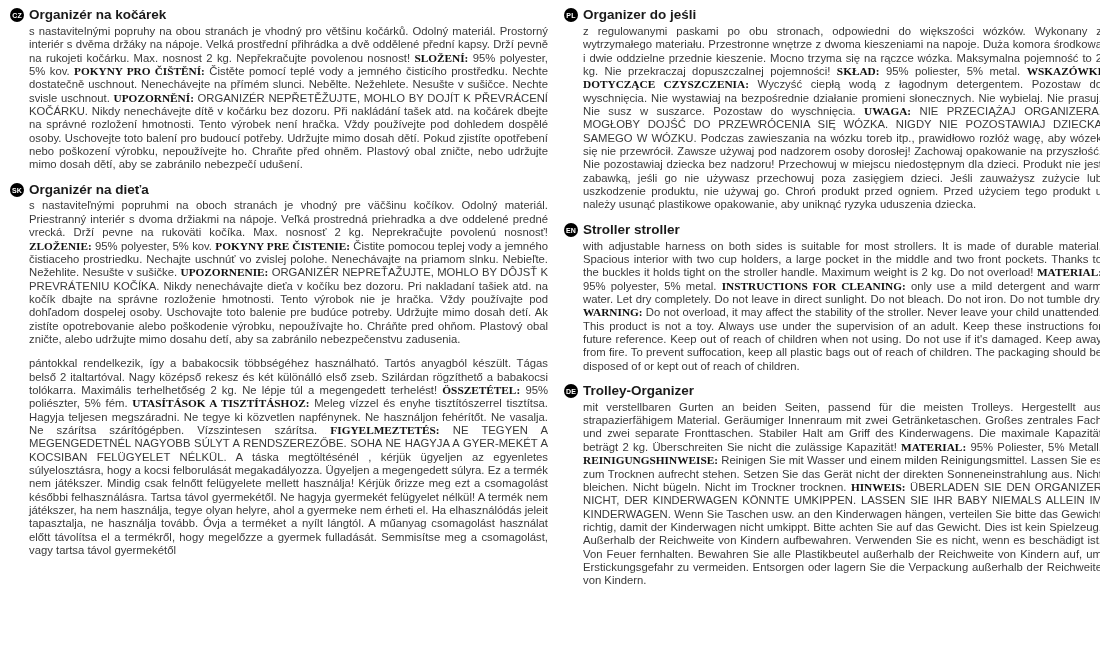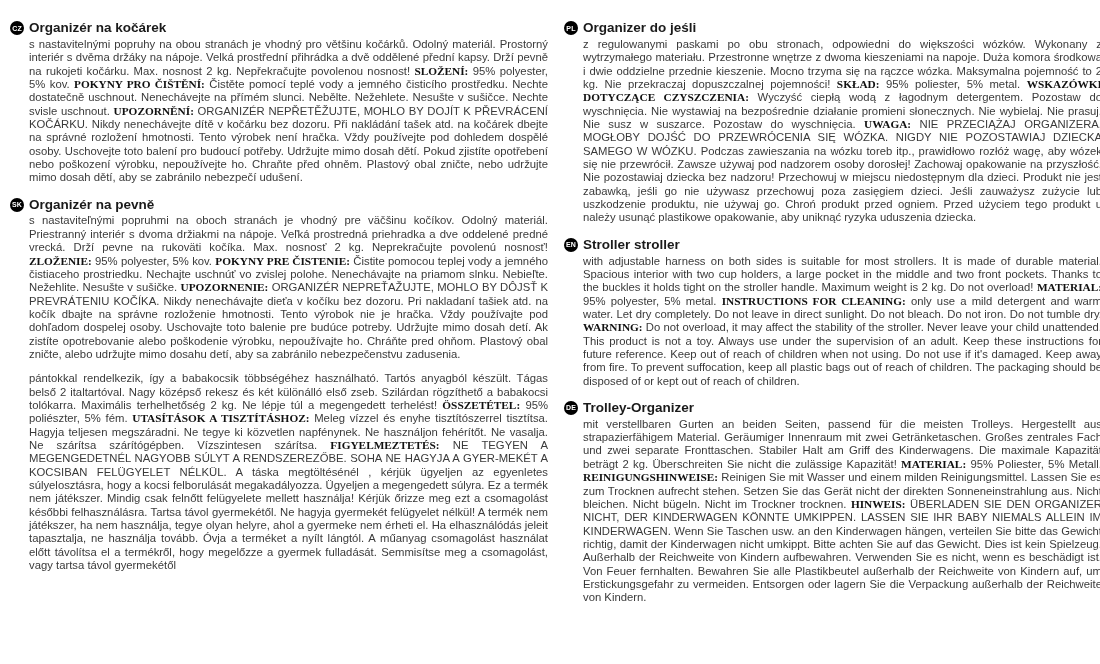--- a/index.html
+++ b/index.html
@@ -22,23 +22,23 @@
   }
   .col {
     width: 538px;
     flex: 0 0 538px;
   }
   .sec {
     margin-bottom: 11px;
   }
   .hdr {
     display: flex;
+    align-items: center;
     gap: 5px;
     margin-bottom: 2px;
-    margin-top: 13px;
   }
   .badge {
     width: 14px;
     height: 14px;
     flex: 0 0 14px;
     background: #000000;
     color: #ffffff;
     border-radius: 50%;
     font-size: 7px;
     font-weight: bold;
@@ -78,21 +78,21 @@
       <div class="hdr">
         <span class="badge">CZ</span>
         <h2 class="title">Organizér na kočárek</h2>
       </div>
       <p class="body"><span>s nastavitelnými popruhy na obou stranách je vhodný pro většinu kočárků. Odolný materiál. Prostorný interiér s dvěma držáky na nápoje. Velká prostřední přihrádka a dvě oddělené přední kapsy. Drží pevně na rukojeti kočárku. Max. nosnost 2 kg. Nepřekračujte povolenou nosnost! </span><b>SLOŽENÍ:</b><span> 95% polyester, 5% kov. </span><b>POKYNY PRO ČIŠTĚNÍ:</b><span> Čistěte pomocí teplé vody a jemného čisticího prostředku. Nechte dostatečně uschnout. Nenechávejte na přímém slunci. Nebělte. Nežehlete. Nesušte v sušičce. Nechte svisle uschnout. </span><b>UPOZORNĚNÍ:</b><span> ORGANIZÉR NEPŘETĚŽUJTE, MOHLO BY DOJÍT K PŘEVRÁCENÍ KOČÁRKU. Nikdy nenechávejte dítě v kočárku bez dozoru. Při nakládání tašek atd. na kočárek dbejte na správné rozložení hmotnosti. Tento výrobek není hračka. Vždy používejte pod dohledem dospělé osoby. Uschovejte toto balení pro budoucí potřeby. Udržujte mimo dosah dětí. Pokud zjistíte opotřebení nebo poškození výrobku, nepoužívejte ho. Chraňte před ohněm. Plastový obal zničte, nebo udržujte mimo dosah dětí, aby se zabránilo nebezpečí udušení.</span></p>
     </div>
 
     <div class="sec">
       <div class="hdr">
         <span class="badge">SK</span>
-        <h2 class="title">Organizér na pevně</h2>
+        <h2 class="title">Organizér na dieťa</h2>
       </div>
       <p class="body"><span>s nastaviteľnými popruhmi na oboch stranách je vhodný pre väčšinu kočíkov. Odolný materiál. Priestranný interiér s dvoma držiakmi na nápoje. Veľká prostredná priehradka a dve oddelené predné vrecká. Drží pevne na rukoväti kočíka. Max. nosnosť 2 kg. Neprekračujte povolenú nosnosť! </span><b>ZLOŽENIE:</b><span> 95% polyester, 5% kov. </span><b>POKYNY PRE ČISTENIE:</b><span> Čistite pomocou teplej vody a jemného čistiaceho prostriedku. Nechajte uschnúť vo zvislej polohe. Nenechávajte na priamom slnku. Nebieľte. Nežehlite. Nesušte v sušičke. </span><b>UPOZORNENIE:</b><span> ORGANIZÉR NEPREŤAŽUJTE, MOHLO BY DÔJSŤ K PREVRÁTENIU KOČÍKA. Nikdy nenechávajte dieťa v kočíku bez dozoru. Pri nakladaní tašiek atd. na kočík dbajte na správne rozloženie hmotnosti. Tento výrobok nie je hračka. Vždy používajte pod dohľadom dospelej osoby. Uschovajte toto balenie pre budúce potreby. Udržujte mimo dosah detí. Ak zistíte opotrebovanie alebo poškodenie výrobku, nepoužívajte ho. Chráňte pred ohňom. Plastový obal zničte, alebo udržujte mimo dosahu detí, aby sa zabránilo nebezpečenstvu zadusenia.</span></p>
     </div>
 
     <div class="sec">
       <p class="body"><span>pántokkal rendelkezik, így a babakocsik többségéhez használható. Tartós anyagból készült. Tágas belső 2 italtartóval. Nagy középső rekesz és két különálló első zseb. Szilárdan rögzíthető a babakocsi tolókarra. Maximális terhelhetőség 2 kg. Ne lépje túl a megengedett terhelést! </span><b>ÖSSZETÉTEL:</b><span> 95% poliészter, 5% fém. </span><b>UTASÍTÁSOK A TISZTÍTÁSHOZ:</b><span> Meleg vízzel és enyhe tisztítószerrel tisztítsa. Hagyja teljesen megszáradni. Ne tegye ki közvetlen napfénynek. Ne használjon fehérítőt. Ne vasalja. Ne szárítsa szárítógépben. Vízszintesen szárítsa. </span><b>FIGYELMEZTETÉS:</b><span> NE TEGYEN A MEGENGEDETNÉL NAGYOBB SÚLYT A RENDSZEREZŐBE. SOHA NE HAGYJA A GYER-MEKÉT A KOCSIBAN FELÜGYELET NÉLKÜL. A táska megtöltésénél , kérjük ügyeljen az egyenletes súlyelosztásra, hogy a kocsi felborulását megakadályozza. Ügyeljen a megengedett súlyra. Ez a termék nem játékszer. Mindig csak felnőtt felügyelete mellett használja! Kérjük őrizze meg ezt a csomagolást későbbi felhasználásra. Tartsa távol gyermekétől. Ne hagyja gyermekét felügyelet nélkül! A termék nem játékszer, ha nem használja, tegye olyan helyre, ahol a gyermeke nem érheti el. Ha elhasználódás jeleit tapasztalja, ne használja tovább. Óvja a terméket a nyílt lángtól. A műanyag csomagolást használat előtt távolítsa el a termékről, hogy megelőzze a gyermek fulladását. Semmisítse meg a csomagolást, vagy tartsa távol gyermekétől</span></p>
     </div>
 
   </div>
 

